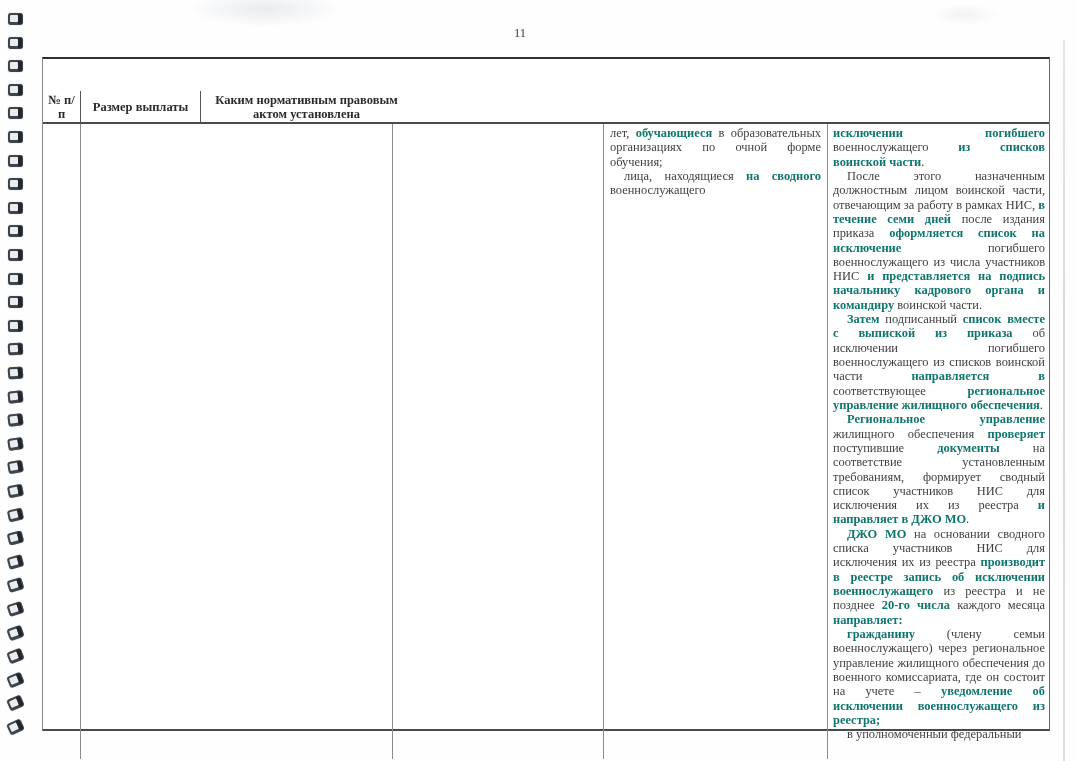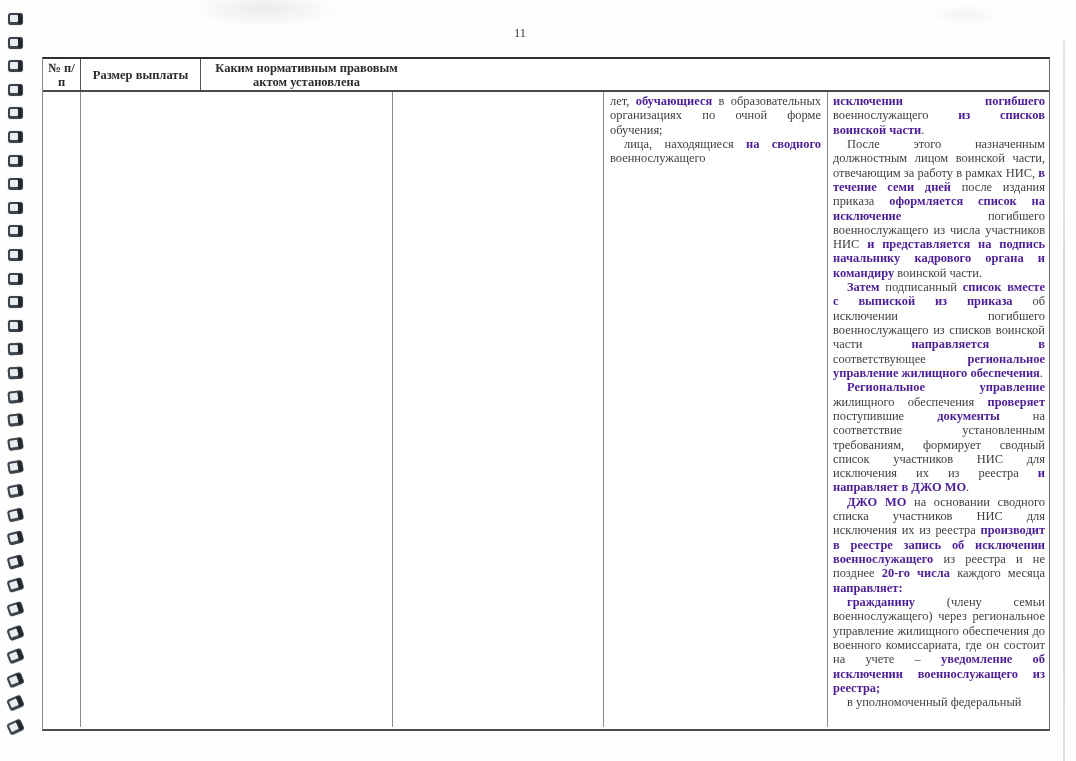--- a/index.html
+++ b/index.html
@@ -28,34 +28,34 @@
         background:#23272c;border-radius:1px;}
 
   .page-num{position:absolute;left:514px;top:26px;width:40px;text-align:left;
         font-size:12.5px;color:#3a3a3a;}
 
   
   .doc-table{position:absolute;left:42px;top:57px;width:1006px;height:670px;
         border-top:2.5px solid #303030;border-bottom:2px solid #4a4a4a;
         border-left:1px solid #8a8a8a;border-right:1px solid #6a6a6a;
         box-sizing:content-box;background:#fff;}
-  .hrow{display:flex;height:33px;border-bottom:2px solid #4a4a4a;box-sizing:border-box;}
+  .hrow{display:flex;height:33px;border-bottom:2px solid #4a4a4a;box-sizing:border-box;margin-top:32px;}
   .hcell{box-sizing:border-box;display:flex;align-items:center;justify-content:center;
         text-align:center;font-weight:bold;font-size:12.5px;line-height:14px;color:#2b2b2b;
         padding:1px 4px;border-right:1px solid #555;}
   .hcell:last-child{border-right:none;}
   .brow{display:flex;height:635px;}
   .bcell{box-sizing:border-box;overflow:hidden;color:#3f3f3f;}
   .br{border-right:1px solid #8a8a8a;}
   .c1{width:38px;}.c2{width:192px;}.c3{width:120px;}.c4{width:211px;}
   .c5{width:224px;padding:2px 6px 0 6px;}.c6{width:221px;padding:2px 4px 0 5px;}
   .bcell p{margin:0;font-size:12.45px;line-height:14.32px;text-align:justify;
         -moz-text-align-last:left;text-align-last:left;}
   .bcell p.ind{text-indent:14px;}
-  .bcell b{font-weight:bold;color:#4c1d95;}
+  .bcell b{font-weight:bold;color:#0f766e;}
 </style>
 </head>
 <body>
 
 <div class="scan">
 
   <div class="binding">
       <div class="ring" style="top: 13px; transform: rotate(0deg);"></div>
       <div class="ring" style="top: 36.6px; transform: rotate(0deg);"></div>
       <div class="ring" style="top: 60.2px; transform: rotate(0deg);"></div>

